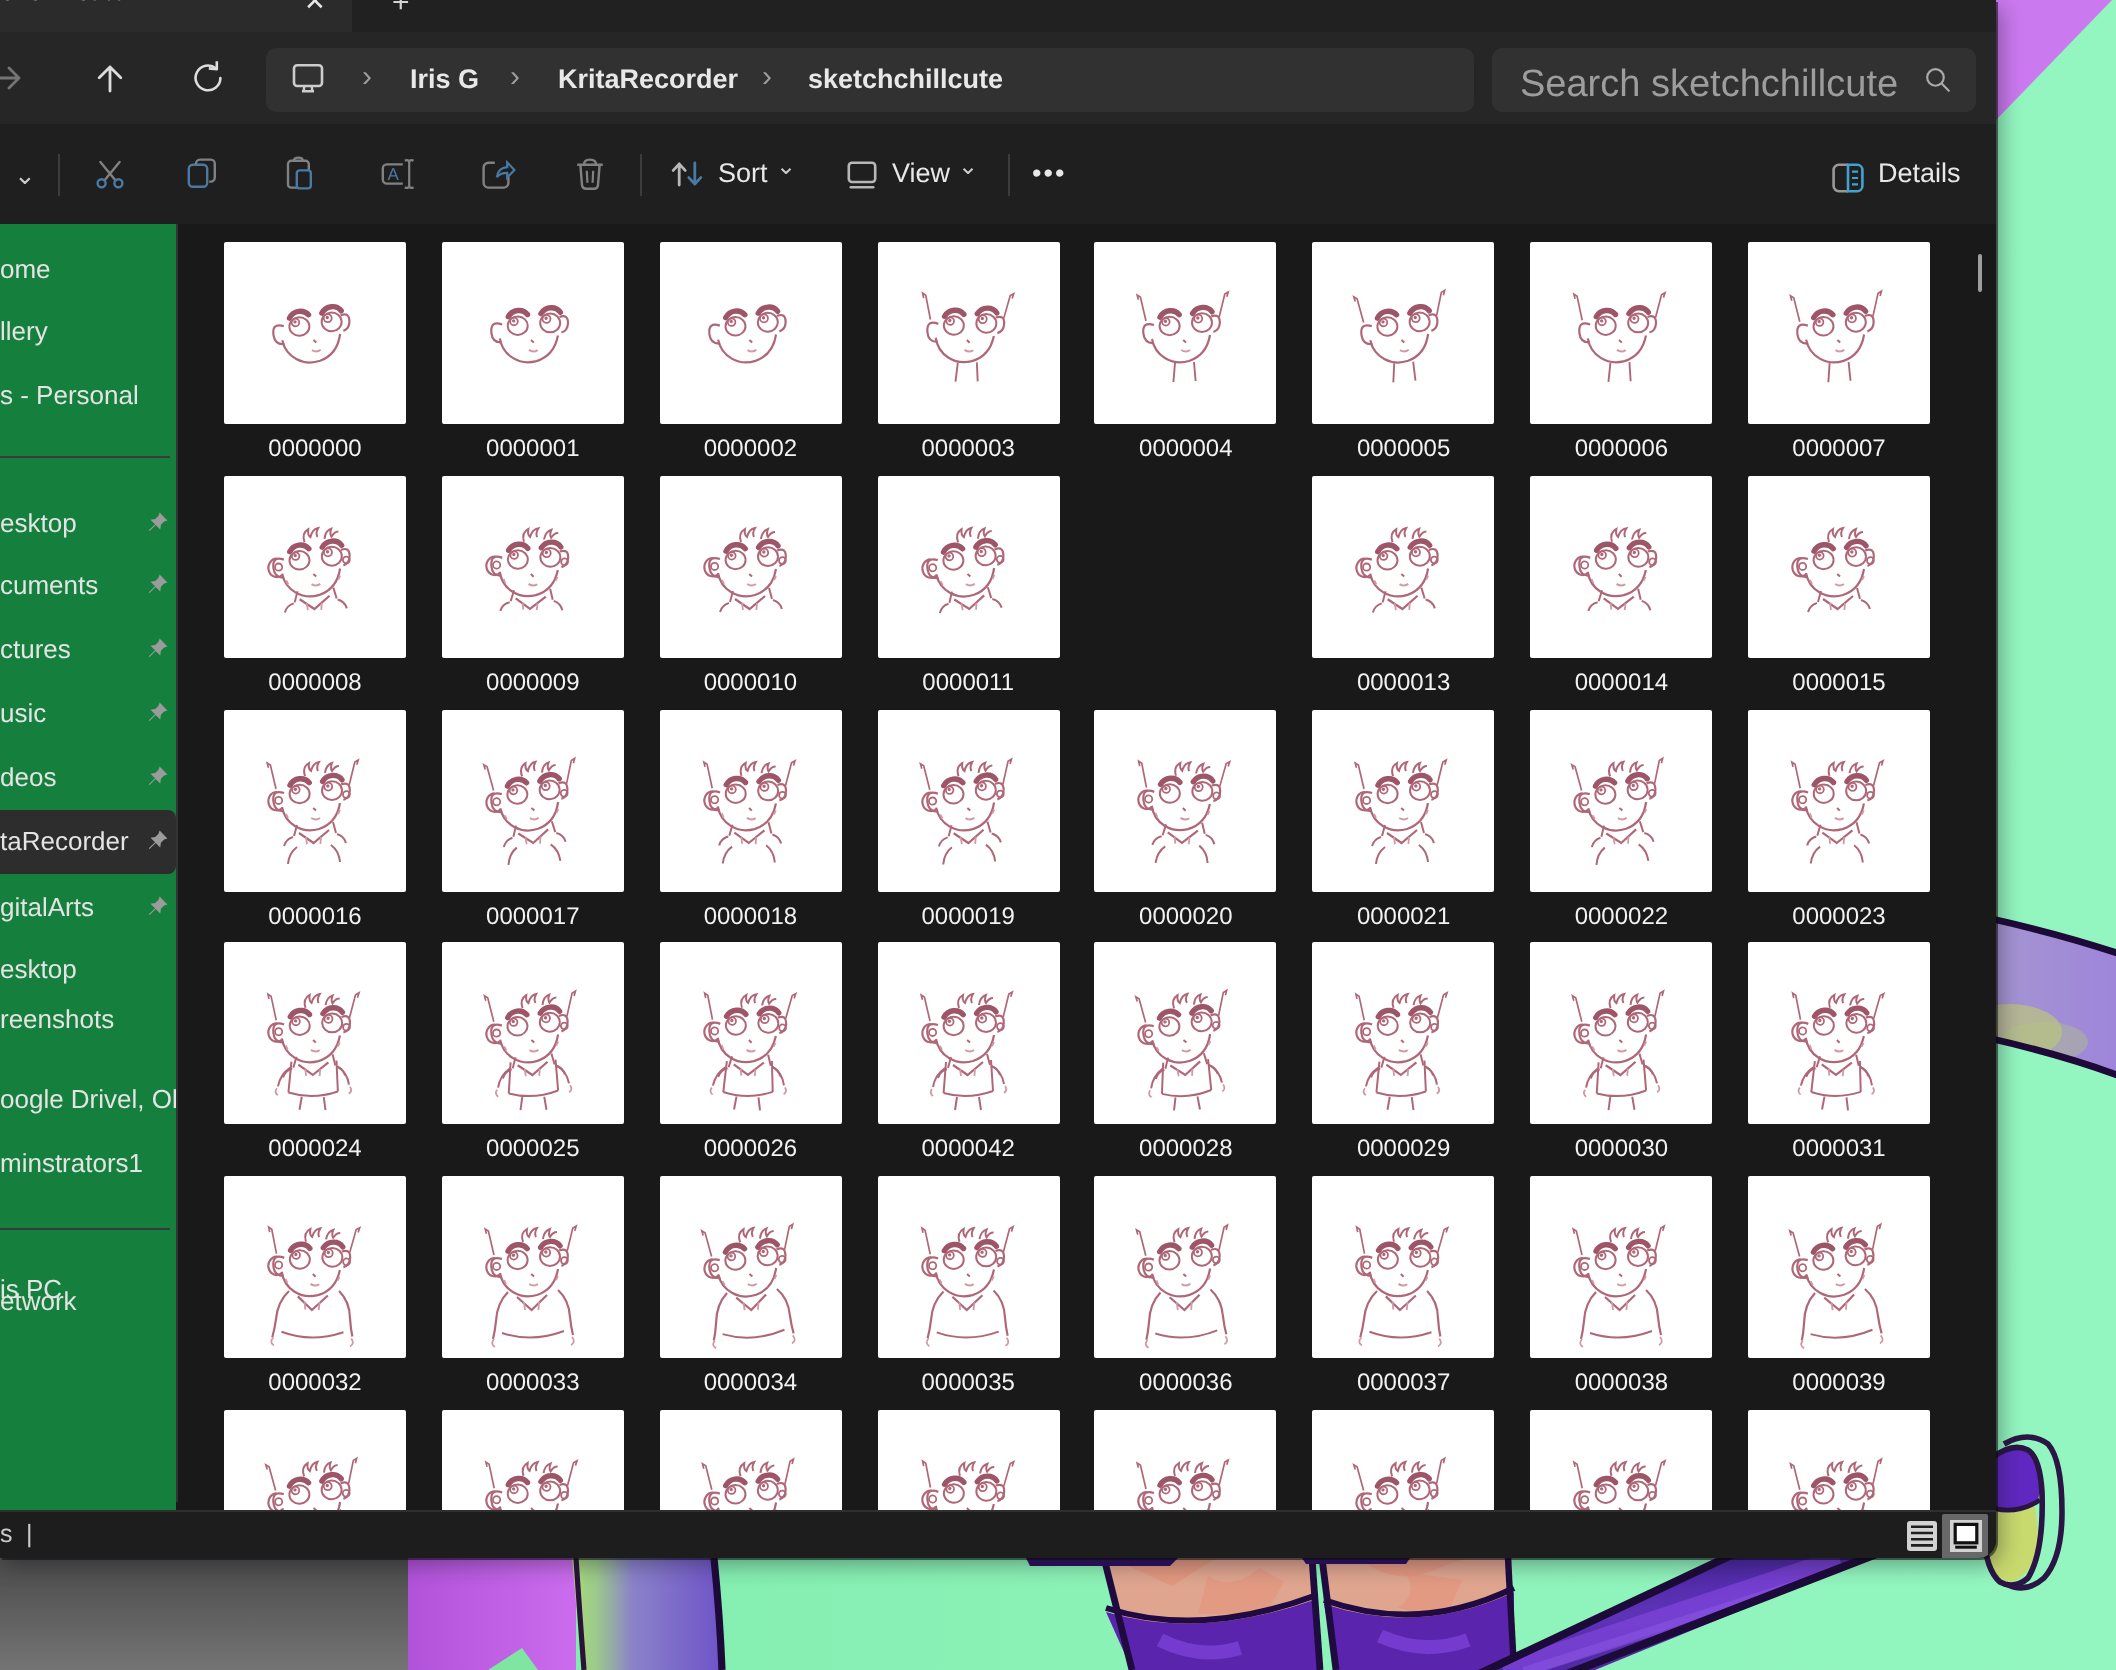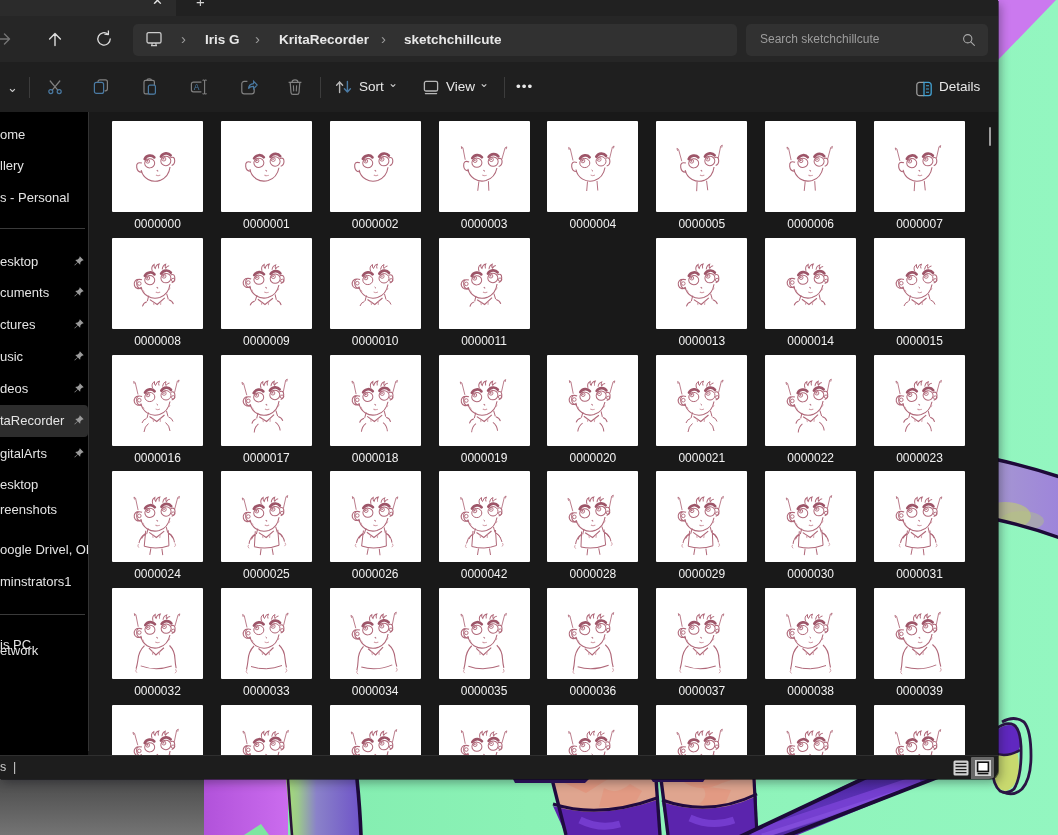--- a/index.html
+++ b/index.html
@@ -6,31 +6,31 @@
 #stage { position:relative; width:1058px; height:835px; overflow:hidden; }
 #win { position:absolute; left:0; top:0; width:998px; height:779px; background:#181818; overflow:hidden; border-radius:0 0 9px 0; box-shadow: 1px 1px 0 rgba(10,10,12,0.55), 3px 4px 10px rgba(20,20,30,0.35); }
 #tabs { position:absolute; left:0; top:0; width:998px; height:16px; background:#212121; }
 #activetab { position:absolute; left:0; top:0; width:176px; height:16px; background:#2b2b2b; }
 #tabtitle { position:absolute; left:0; top:-11px; width:150px; font-size:12px; font-weight:700; color:#f0f0f0; }
 .tbx { position:absolute; top:-7px; color:#e8e8e8; font-size:13px; }
 #nav { position:absolute; left:0; top:16px; width:998px; height:46px; background:#262626; }
 .nvi { position:absolute; }
 #addr { position:absolute; left:133px; top:7.5px; width:604px; height:32px; background:#313131; border-radius:5px; }
 #srch { position:absolute; left:746px; top:7.5px; width:242px; height:32px; background:#313131; border-radius:5px; }
-#srch span { position:absolute; left:14px; top:8px; font-size:12px; color:#9d9d9d; }
+#srch span { position:absolute; left:14px; top:8px; font-size:19px; color:#9d9d9d; }
 .bc { position:absolute; top:16px; font-size:13.5px; color:#e8e8e8;font-weight:bold; }
 .bc-ch { position:absolute; top:14px; font-size:15px; color:#9d9d9d; }
 #tb { position:absolute; left:0; top:62px; width:998px; height:50px; background:#1f1f1f; }
 .tbi { position:absolute; opacity:0.8; }
 .tdiv { position:absolute; top:15px; width:1px; height:21px; background:#3c3c3c; }
 .tbtx { position:absolute; top:17px; font-size:13.5px; color:#e8e8e8; }
 .tbch { position:absolute; top:14px; font-size:12px; color:#cccccc; }
 .chev { position:absolute; font-size:13px; color:#cccccc; }
 #bodyrow { position:absolute; left:0; top:112px; width:998px; height:643px; background:#191919; }
-#side { position:absolute; left:0; top:0; width:88px; height:643px; background:#000000; overflow:hidden;padding-left:12px; }
+#side { position:absolute; left:0; top:0; width:88px; height:643px; background:#15803d; overflow:hidden;padding-left:12px; }
 #split { position:absolute; left:88px; top:0; width:1px; height:639px; background:#333333; }
 .srow { position:absolute; left:0; width:88px; height:32px; color:#e4e4e4; font-size:13px; line-height:32px; white-space:nowrap; }
 .srow.sel { background:#2d2d2d; border-radius:0 4px 4px 0; }
 .srow span { position:absolute; left:0; }
 .pin { position:absolute; right:3px; top:9px; width:13px; height:13px; }
 .ssep { position:absolute; left:0; width:85px; height:1px; background:#3a3a3a; }
 #content { position:absolute; left:90px; top:0; width:908px; height:643.5px; overflow:hidden; }
 .it { position:absolute; width:91px; }
 .sq { width:91px; height:91px; background:#ffffff; border-radius:1px; }
 .lb { width:91px; margin-top:5px; text-align:center; font-size:12px; color:#f2f2f2; }

